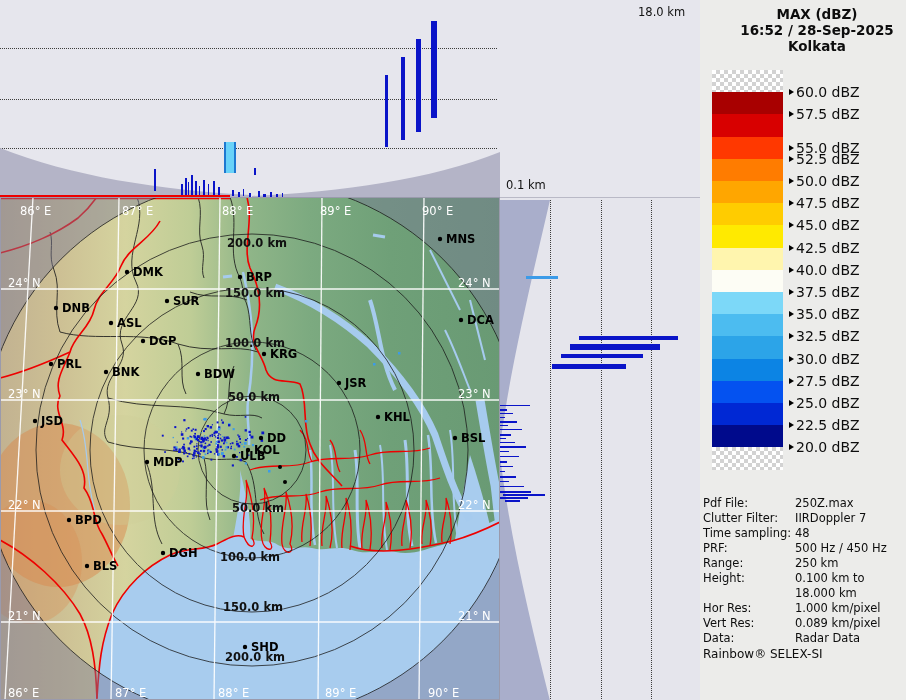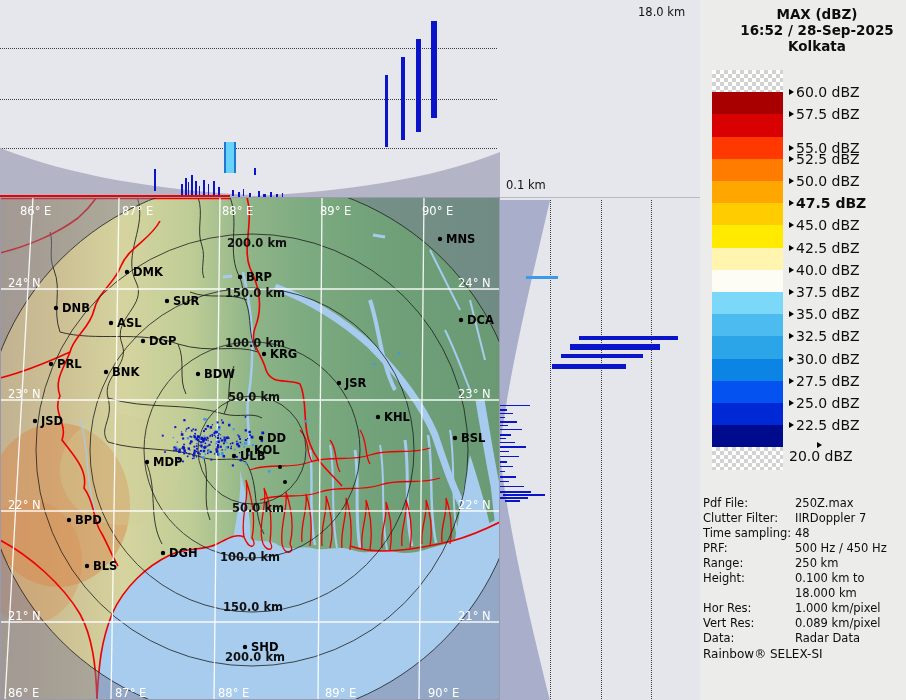--- a/index.html
+++ b/index.html
@@ -572,21 +572,21 @@
             <span class="legend-text">55.0 dBZ</span>
           </div>
           <div class="legend-row" style="top: 153.3px;">
             <span class="legend-arrow"></span>
             <span class="legend-text">52.5 dBZ</span>
           </div>
           <div class="legend-row" style="top: 175.5px;">
             <span class="legend-arrow"></span>
             <span class="legend-text">50.0 dBZ</span>
           </div>
-          <div class="legend-row" style="top: 197.7px; font-weight: bold;">
+          <div class="legend-row" style="top: 197.7px;">
             <span class="legend-arrow"></span>
             <span class="legend-text">47.5 dBZ</span>
           </div>
           <div class="legend-row" style="top: 219.9px;">
             <span class="legend-arrow"></span>
             <span class="legend-text">45.0 dBZ</span>
           </div>
           <div class="legend-row" style="top: 242.1px;">
             <span class="legend-arrow"></span>
             <span class="legend-text">42.5 dBZ</span>
@@ -616,21 +616,21 @@
             <span class="legend-text">27.5 dBZ</span>
           </div>
           <div class="legend-row" style="top: 397.5px;">
             <span class="legend-arrow"></span>
             <span class="legend-text">25.0 dBZ</span>
           </div>
           <div class="legend-row" style="top: 419.7px;">
             <span class="legend-arrow"></span>
             <span class="legend-text">22.5 dBZ</span>
           </div>
-          <div class="legend-row" style="top: 441.9px; flex-direction: column;">
+          <div class="legend-row" style="top: 441.9px;">
             <span class="legend-arrow"></span>
             <span class="legend-text">20.0 dBZ</span>
           </div>
         </div>
     </div>
     <div id="meta">
       <div id="meta-rows">
           <div class="meta-row">
             <span class="meta-label">Pdf File:</span>
             <span class="meta-value">250Z.max</span>

